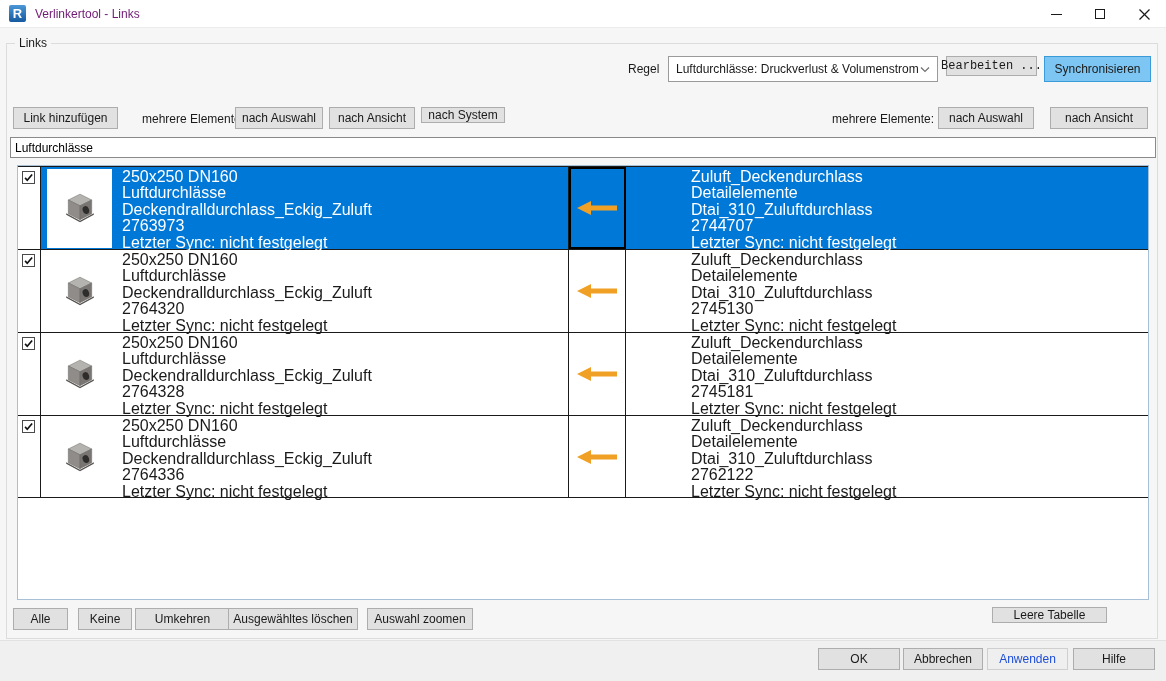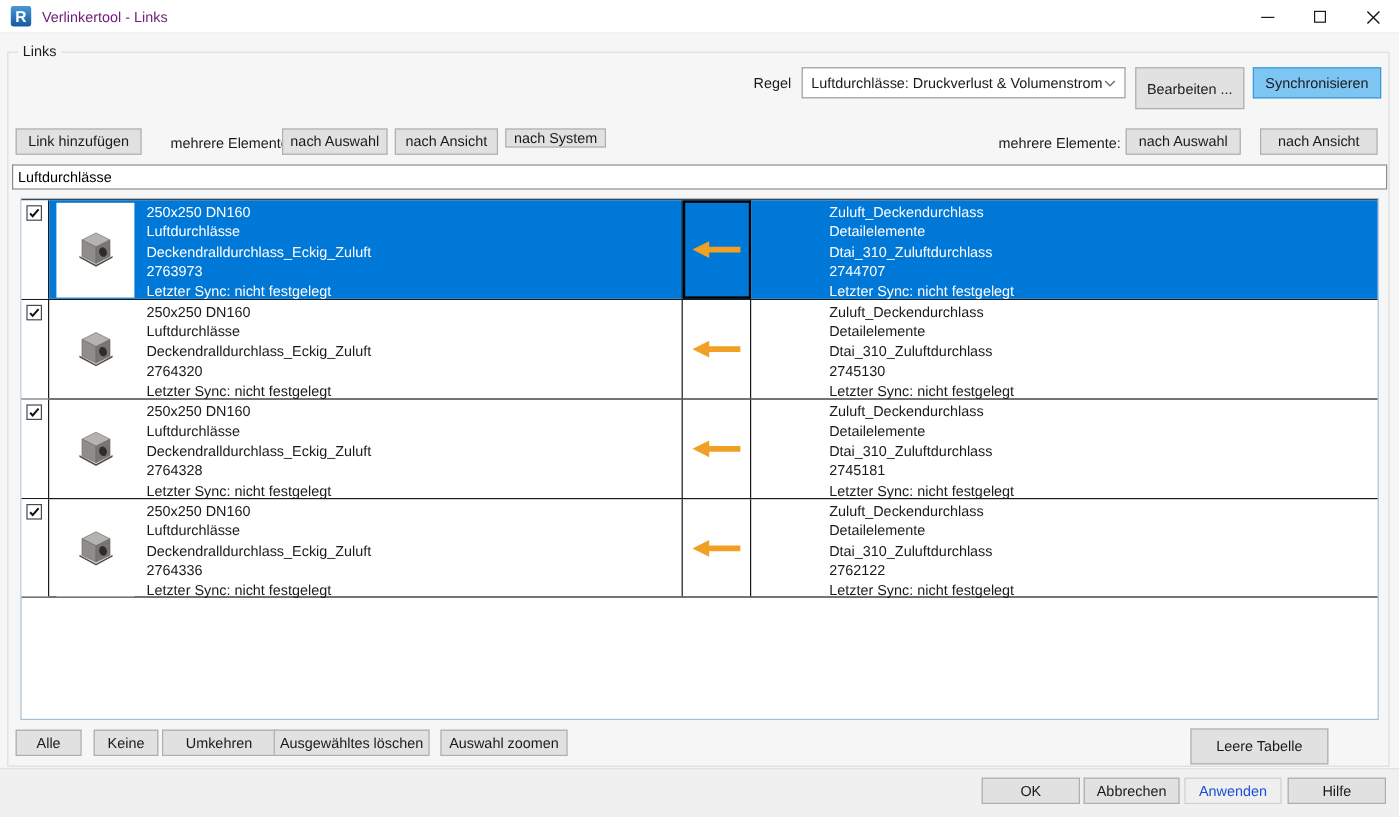--- a/index.html
+++ b/index.html
@@ -59,21 +59,21 @@
   .c-model { width:528px; border-right:1px solid #1a1a1a; display:flex; }
   .c-dir { width:57px; border-right:1px solid #1a1a1a; display:flex; align-items:center; justify-content:center; }
   .c-schema { flex:1; }
   .trow.selected .c-model, .trow.selected .c-dir, .trow.selected .c-schema { background:#0078d7; color:#fff; }
   .focus-cell { outline:2px solid #000; outline-offset:-2px; }
 
   .cb { width:13px; height:13px; margin:4px 0 0 4px; background:#fff; border:1px solid #4a4a4a;
         display:flex; align-items:center; justify-content:center; }
   .thumb { width:65px; height:79px; margin:2px 0 0 6px; background:#fff;
            display:flex; align-items:center; justify-content:center; }
-  .lines { padding-top:2px; line-height:16.4px; white-space:nowrap; font-size:12px; }
+  .lines { padding-top:2px; line-height:16.4px; white-space:nowrap; font-size:16px; }
   .c-model .lines { margin-left:10px; }
   .c-schema .lines { margin-left:65px; }
 
   
   .footer { position:absolute; left:0; top:640px; width:1166px; height:41px; background:#f0f0f0;
             border-top:1px solid #e2e2e2; }
 </style>
 </head>
 <body>
 
@@ -104,21 +104,21 @@
     <span class="group-label">Links</span>
   </div>
 
   <span class="lbl" style="left:628px; top:62px;">Regel</span>
   <div class="combo">
     <span class="val">Luftdurchlässe: Druckverlust &amp; Volumenstrom</span>
     <svg class="chev" width="10" height="7" viewBox="0 0 10 7">
       <polyline points="1,1.5 5,5.5 9,1.5" fill="none" stroke="#707070" stroke-width="1.2"></polyline>
     </svg>
   </div>
-  <div class="btn" style="left:946px; top:56px; width:91px; height:35px;">Bearbeiten ...</div>
+  <div class="btn" style="left:946px; top:56px; width:91px; height:20px;font-family:Liberation Mono, monospace;">Bearbeiten ...</div>
   <div class="btn sync" style="left:1044px; top:56px; width:107px; height:26px;">Synchronisieren</div>
 
   <div class="btn" style="left:13px; top:107px; width:105px; height:22px;">Link hinzufügen</div>
   <span class="lbl" style="left:142px; top:112px;">mehrere Elemente:</span>
   <div class="btn" style="left:235px; top:107px; width:88px; height:22px;">nach Auswahl</div>
   <div class="btn" style="left:329px; top:107px; width:86px; height:22px;">nach Ansicht</div>
   <div class="btn" style="left:421px; top:107px; width:84px; height:16px;">nach System</div>
   <span class="lbl" style="left:832px; top:112px;">mehrere Elemente:</span>
   <div class="btn" style="left:938px; top:107px; width:96px; height:22px;">nach Auswahl</div>
   <div class="btn" style="left:1050px; top:107px; width:98px; height:22px;">nach Ansicht</div>
@@ -294,21 +294,21 @@
         </div>
       </div>
     </div>
   </div>
 
   <div class="btn" style="left:13px; top:608px; width:55px; height:22px;">Alle</div>
   <div class="btn" style="left:78px; top:608px; width:54px; height:22px;">Keine</div>
   <div class="btn" style="left:135px; top:608px; width:95px; height:22px;">Umkehren</div>
   <div class="btn" style="left:228px; top:608px; width:130px; height:22px;">Ausgewähltes löschen</div>
   <div class="btn" style="left:367px; top:608px; width:106px; height:22px;">Auswahl zoomen</div>
-  <div class="btn" style="left:992px; top:607px; width:115px; height:30px;">Leere Tabelle</div>
+  <div class="btn" style="left:992px; top:607px; width:115px; height:16px;">Leere Tabelle</div>
 
   <div class="footer">
     <div class="btn" style="left:818px; top:7px; width:82px; height:22px;">OK</div>
     <div class="btn" style="left:903px; top:7px; width:80px; height:22px;">Abbrechen</div>
     <div class="btn disabled" style="left:987px; top:7px; width:81px; height:22px;">Anwenden</div>
     <div class="btn" style="left:1073px; top:7px; width:82px; height:22px;">Hilfe</div>
   </div>
 
 </div>
 

